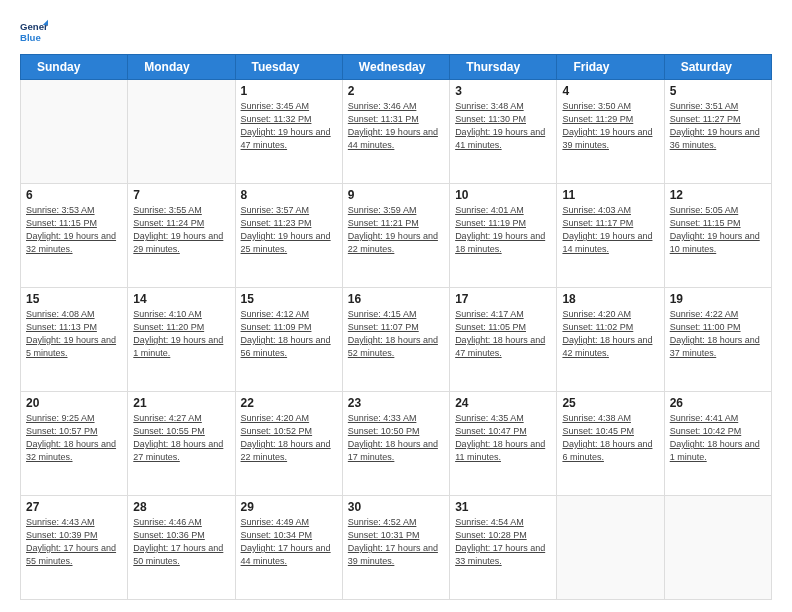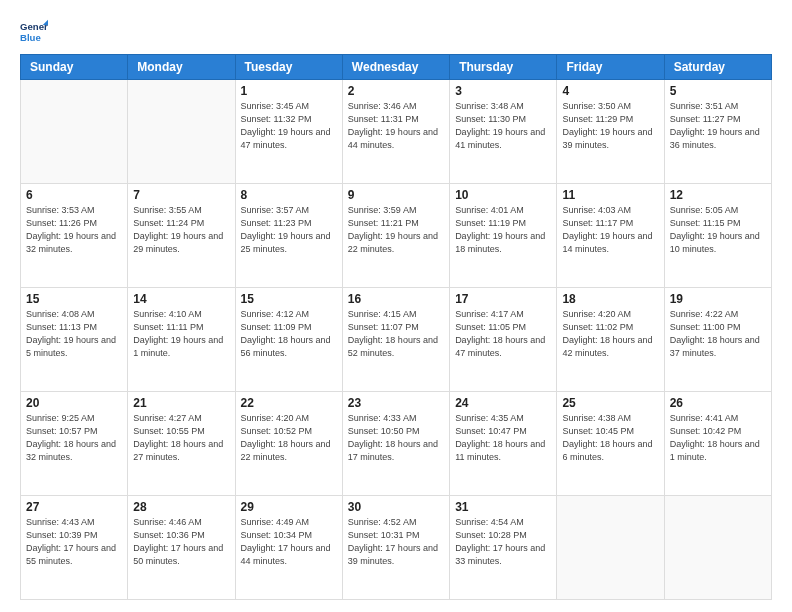--- a/index.html
+++ b/index.html
@@ -51,21 +51,21 @@
       border: 1px solid #ccc;
       border-collapse: collapse;
       width: 100%;
       table-layout: fixed;
     }
     .calendar th {
       background: #2a7fd4;
       color: #fff;
       font-size: 12px;
       font-weight: bold;
-      padding: 5px 9px;
+      padding: 5px 16px;
       text-align: left;
       border: 1px solid #1e6ab5;
     }
     .calendar td {
       vertical-align: top;
       padding: 4px 5px;
       border: 1px solid #ddd;
       font-size: 9.5px;
       color: #333;
       background: #fff;
@@ -78,20 +78,21 @@
       font-size: 12px;
       font-weight: bold;
       color: #222;
       display: block;
       margin-bottom: 2px;
     }
     .day-info {
       font-size: 9px;
       color: #444;
       line-height: 1.45;
+      text-decoration: underline;
     }
   </style>
 </head>
 <body>
 
 <div class="page">
   <div class="header">
     <div class="logo">
       <svg class="logo-icon" viewBox="0 0 32 32">
         <text x="0" y="14" font-size="11" font-weight="bold" fill="#1a3a6b" font-family="Arial">General</text>
@@ -155,21 +156,21 @@
             <div class="day-info">Sunrise: 3:51 AM
 Sunset: 11:27 PM
 Daylight: 19 hours
 and 36 minutes.</div>
           </td>
         </tr>
         <tr>
           <td>
             <span class="day-number">6</span>
             <div class="day-info">Sunrise: 3:53 AM
-Sunset: 11:26 PM
+Sunset: 11:15 PM
 Daylight: 19 hours
 and 32 minutes.</div>
           </td>
           <td>
             <span class="day-number">7</span>
             <div class="day-info">Sunrise: 3:55 AM
 Sunset: 11:24 PM
 Daylight: 19 hours
 and 29 minutes.</div>
           </td>
@@ -213,21 +214,21 @@
           <td>
             <span class="day-number">15</span>
             <div class="day-info">Sunrise: 4:08 AM
 Sunset: 11:13 PM
 Daylight: 19 hours
 and 5 minutes.</div>
           </td>
           <td>
             <span class="day-number">14</span>
             <div class="day-info">Sunrise: 4:10 AM
-Sunset: 11:11 PM
+Sunset: 11:20 PM
 Daylight: 19 hours
 and 1 minute.</div>
           </td>
           <td>
             <span class="day-number">15</span>
             <div class="day-info">Sunrise: 4:12 AM
 Sunset: 11:09 PM
 Daylight: 18 hours
 and 56 minutes.</div>
           </td>

